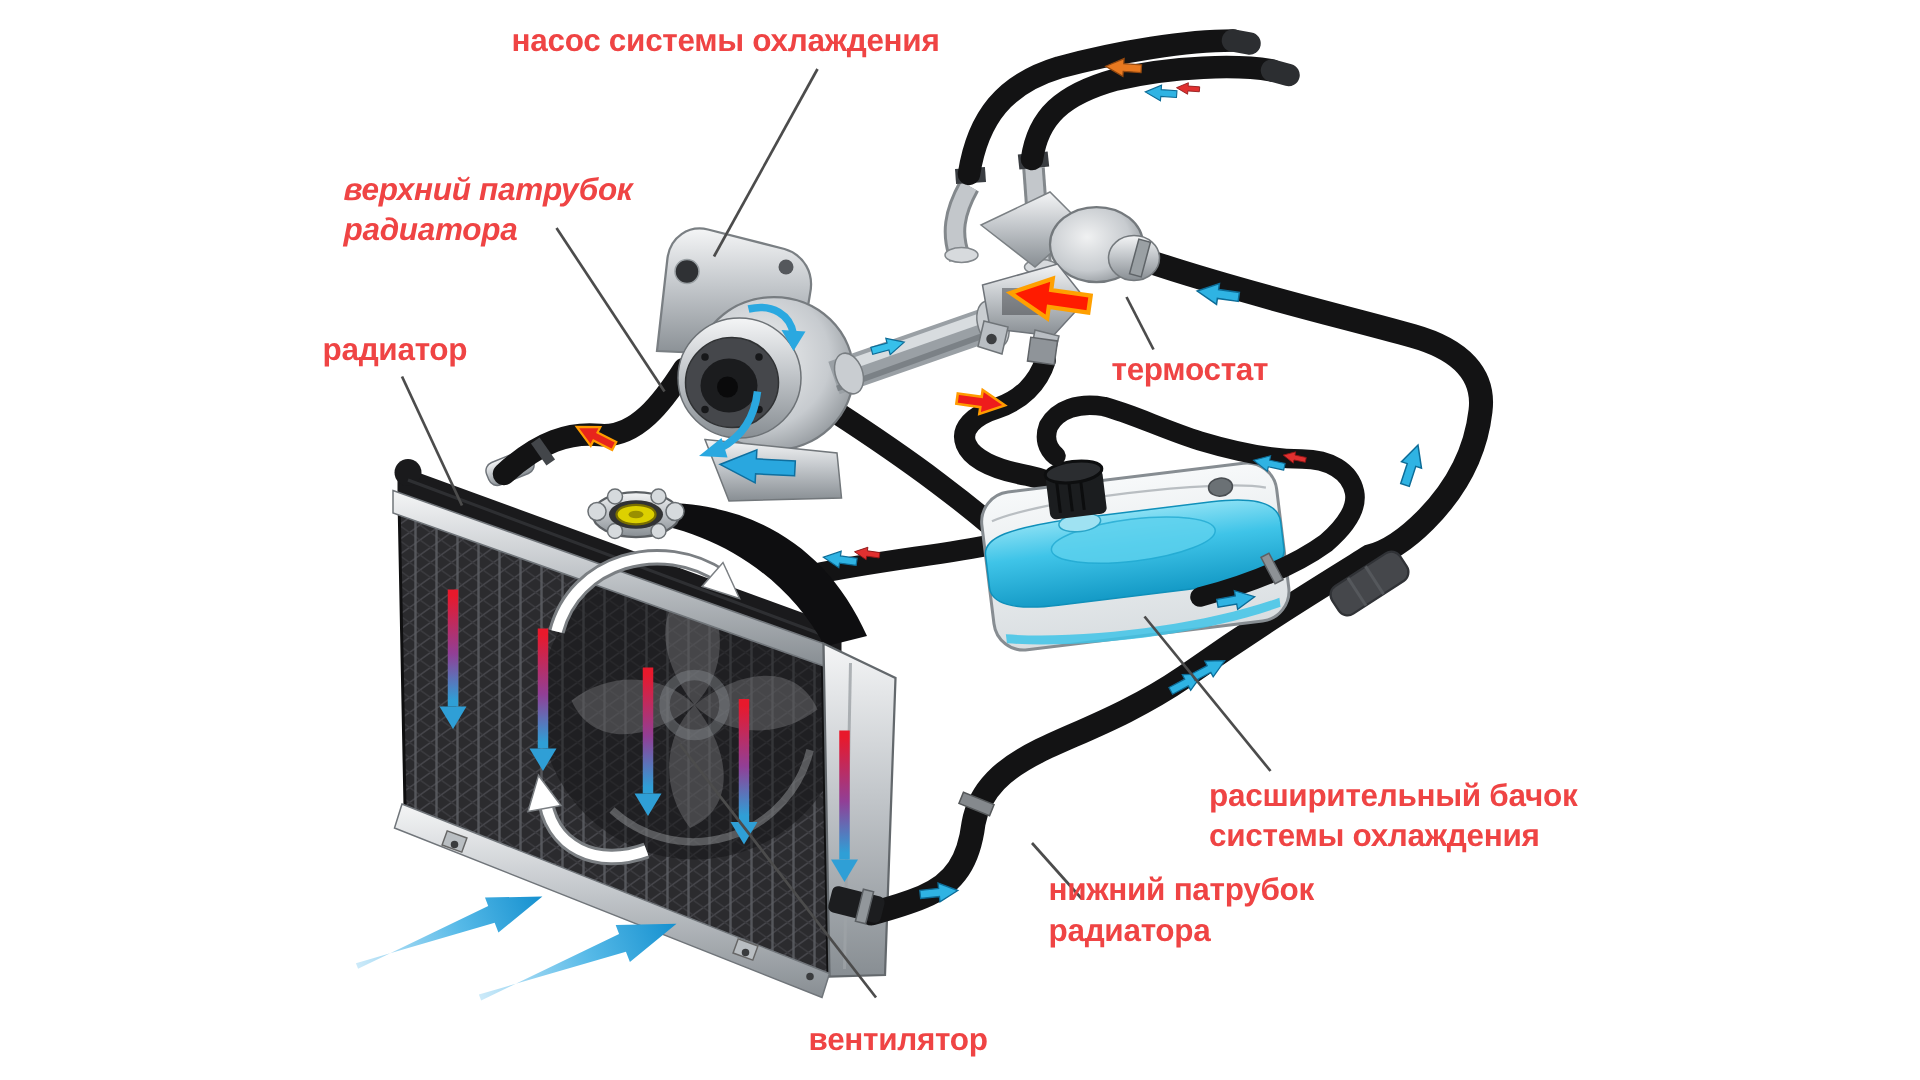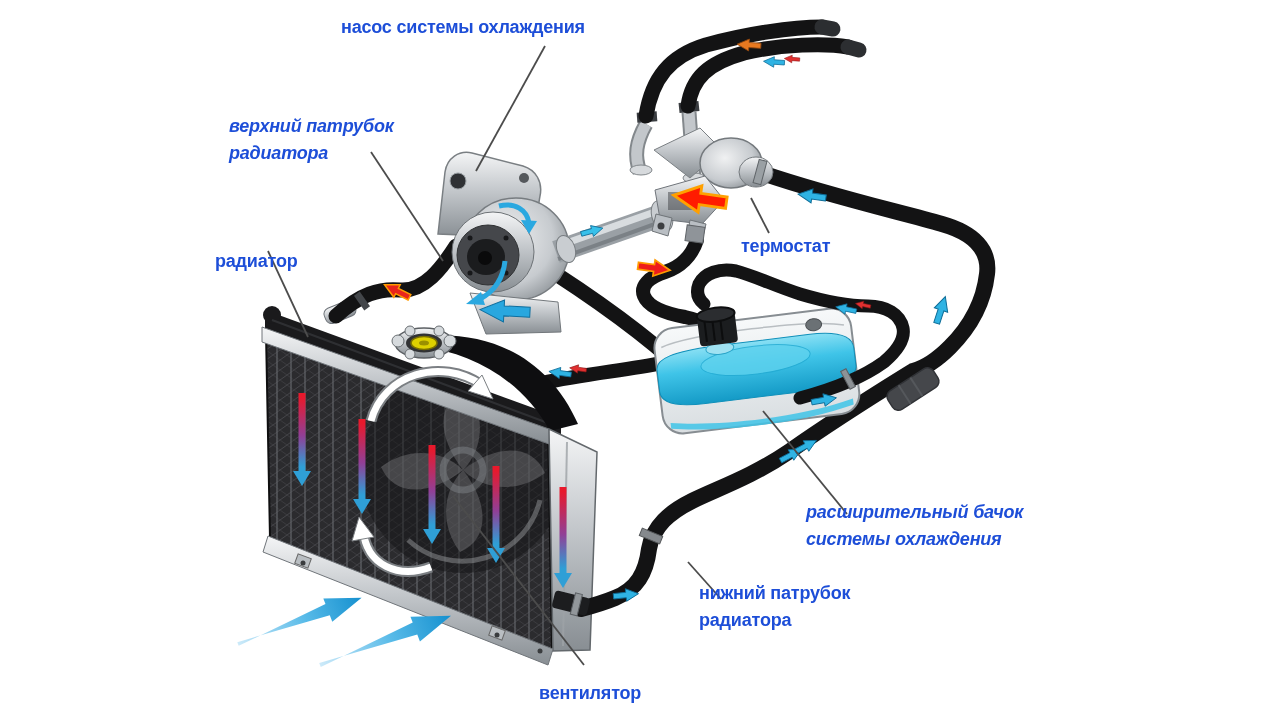--- a/index.html
+++ b/index.html
@@ -1,25 +1,25 @@
 <!DOCTYPE html>
 <html><head>
 <meta charset="utf-8">
 <style>
   html,body{margin:0;padding:0;background:#fff;}
   .stage{position:relative;width:1280px;height:720px;background:#ffffff;overflow:hidden;
          font-family:"Liberation Sans",sans-serif;}
   .diagram-svg{position:absolute;left:0;top:0;width:1280px;height:720px;}
-  .lbl{position:absolute;font-weight:bold;font-size:18px;line-height:27px;color:#1d4ed8;
+  .lbl{position:absolute;font-weight:bold;font-size:21px;line-height:27px;color:#ef4444;
        white-space:pre-line;letter-spacing:-0.2px;}
   .lbl-pump{left:341px;top:14px;}
   .lbl-upper{left:229px;top:113px;font-style:italic;}
-  .lbl-radiator{left:215px;top:220px;margin-top:28px;}
+  .lbl-radiator{left:215px;top:220px;}
   .lbl-thermostat{left:741px;top:233px;text-align:center;}
-  .lbl-tank{left:806px;top:499px;font-style:italic;}
+  .lbl-tank{left:806px;top:517px;}
   .lbl-lower{left:699px;top:580px;}
   .lbl-air{left:222px;top:645px;}
   .lbl-fan{left:539px;top:680px;}
 </style>
 </head>
 <body>
 
 <div class="stage">
 
 <svg class="diagram-svg" viewBox="0 0 1280 720">

